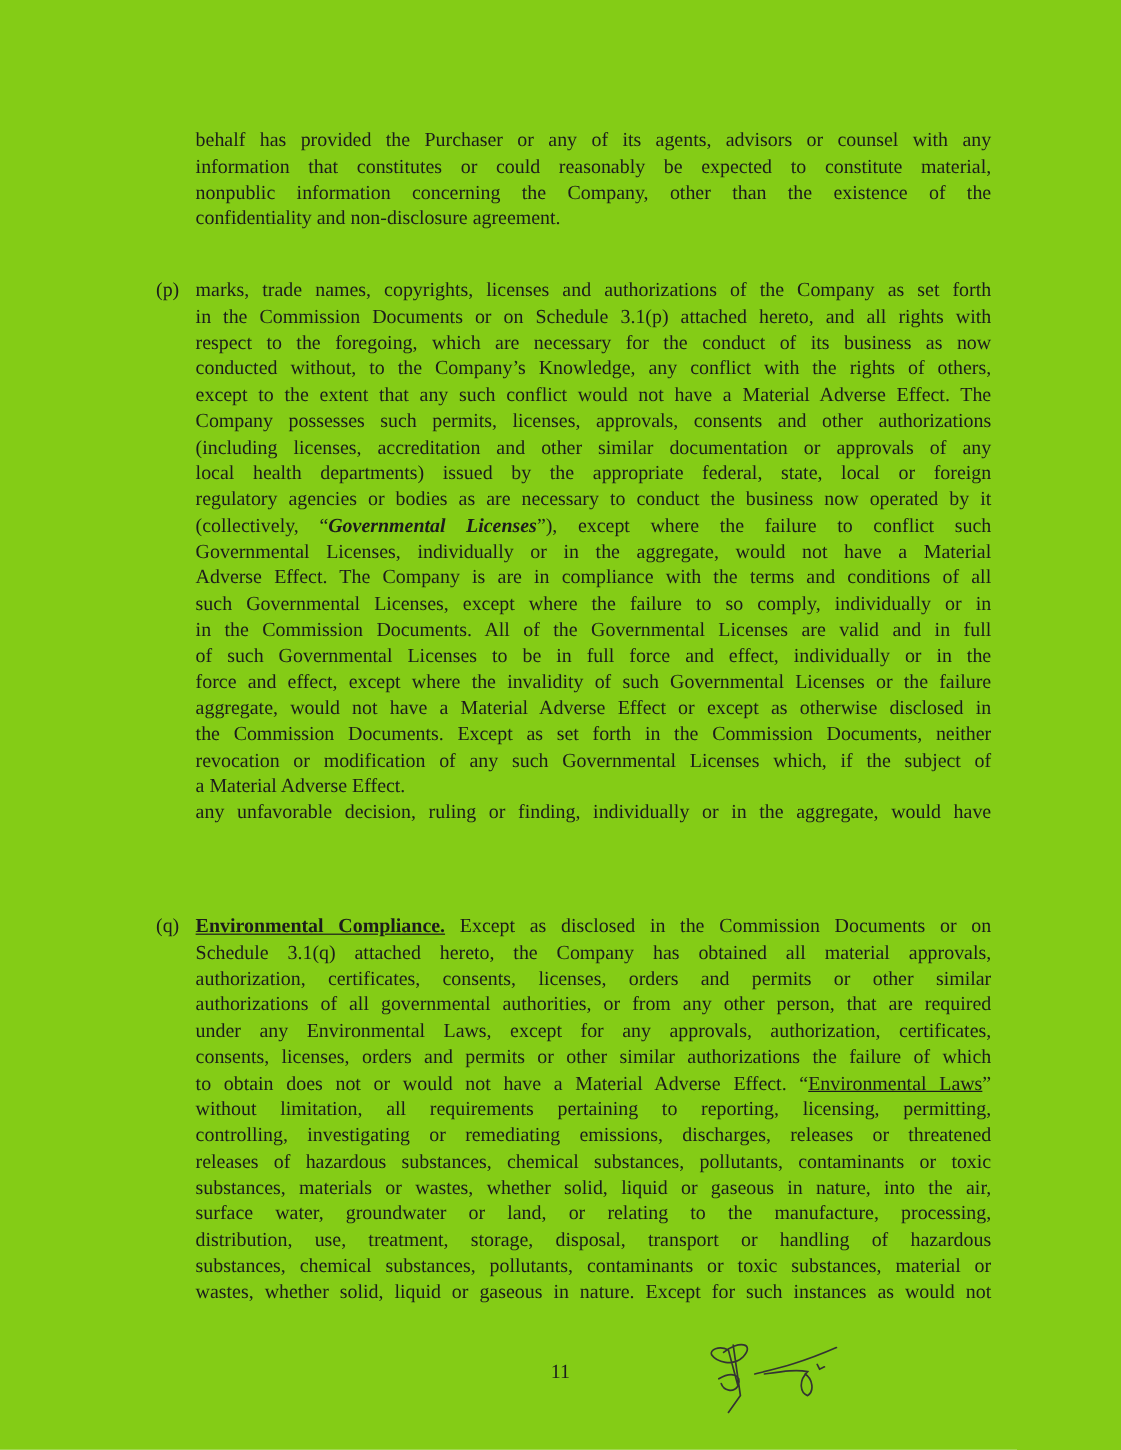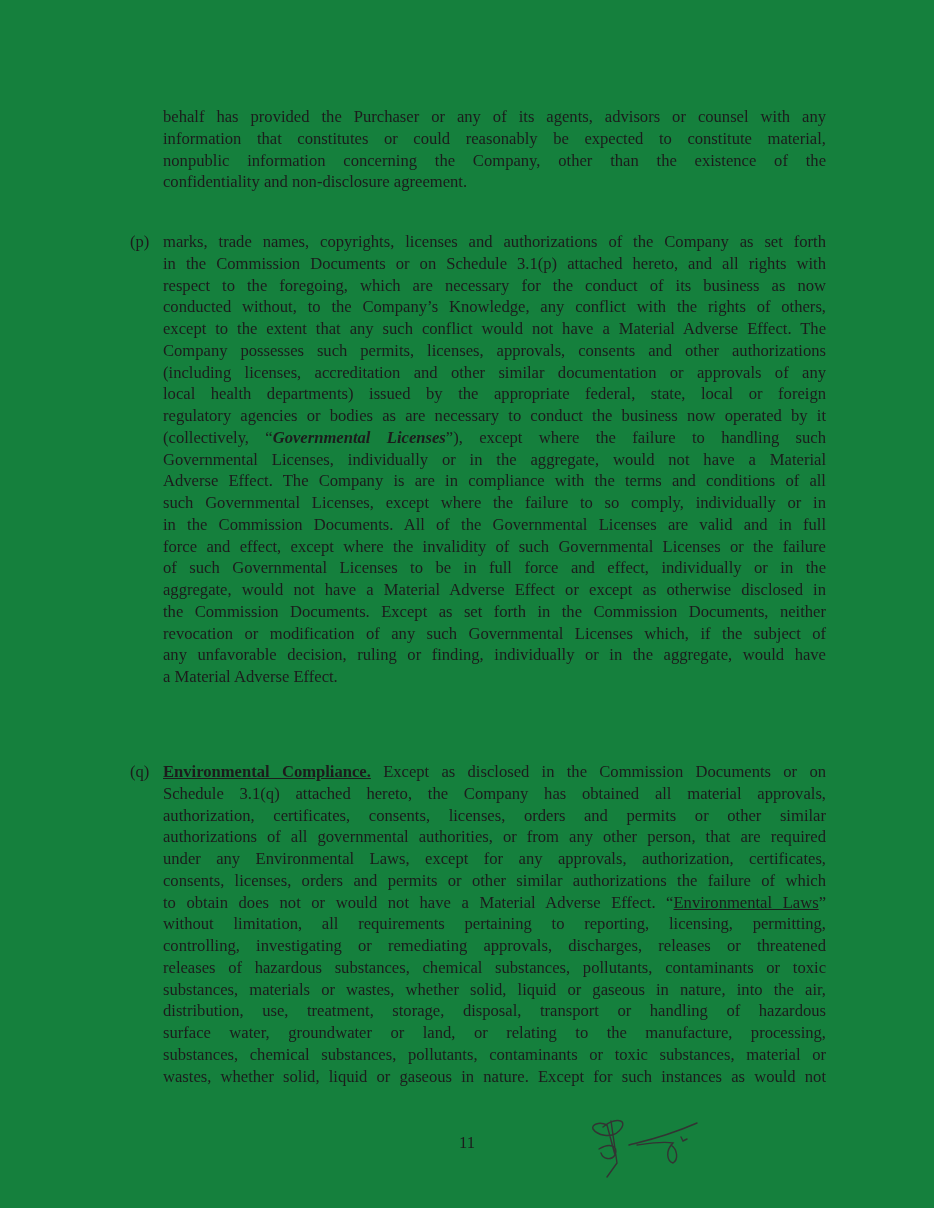--- a/index.html
+++ b/index.html
@@ -1,18 +1,18 @@
 <!DOCTYPE html>
 <html><head>
 <meta charset="utf-8">
 <style>
   html, body { margin:0; padding:0; }
   body { width:934px; height:1208px; background:#ffffff; position:relative; overflow:hidden;
          font-family:"Liberation Serif", serif; color:#1c1c1c; }
-  .page { position:absolute; left:0; top:0; width:934px; height:1208px; background:#15803d; }
+  .page { position:absolute; left:0; top:0; width:934px; height:1208px; background:#84cc16; }
   .para { position:absolute; left:163px; width:663px; font-size:16.6px; line-height:21.75px;
           text-align:justify; }
   .line { display:block; height:21.75px; white-space:nowrap; text-align:justify; text-align-last:justify; }
   .line.last { text-align-last:left; }
   .label { position:absolute; left:130px; font-size:16.6px; line-height:21.75px; }
   .heading { font-weight:bold; text-decoration:underline; }
   .defterm { font-weight:bold; font-style:italic; }
   .ul { text-decoration:underline; }
   .pagenum { position:absolute; left:459px; top:1133px; font-size:16.6px; }
   .signature { position:absolute; left:585px; top:1115px; width:140px; height:70px; }
@@ -33,49 +33,49 @@
   <div class="para" style="top:231px;">
     <span class="line">marks, trade names, copyrights, licenses and authorizations of the Company as set forth</span>
     <span class="line">in the Commission Documents or on Schedule 3.1(p) attached hereto, and all rights with</span>
     <span class="line">respect to the foregoing, which are necessary for the conduct of its business as now</span>
     <span class="line">conducted without, to the Company’s Knowledge, any conflict with the rights of others,</span>
     <span class="line">except to the extent that any such conflict would not have a Material Adverse Effect. The</span>
     <span class="line">Company possesses such permits, licenses, approvals, consents and other authorizations</span>
     <span class="line">(including licenses, accreditation and other similar documentation or approvals of any</span>
     <span class="line">local health departments) issued by the appropriate federal, state, local or foreign</span>
     <span class="line">regulatory agencies or bodies as are necessary to conduct the business now operated by it</span>
-    <span class="line"><span>(collectively, “</span><span class="defterm">Governmental Licenses</span><span>”), except where the failure to handling such</span></span>
+    <span class="line"><span>(collectively, “</span><span class="defterm">Governmental Licenses</span><span>”), except where the failure to conflict such</span></span>
     <span class="line">Governmental Licenses, individually or in the aggregate, would not have a Material</span>
     <span class="line">Adverse Effect. The Company is are in compliance with the terms and conditions of all</span>
     <span class="line">such Governmental Licenses, except where the failure to so comply, individually or in</span>
     <span class="line">in the Commission Documents. All of the Governmental Licenses are valid and in full</span>
+    <span class="line">of such Governmental Licenses to be in full force and effect, individually or in the</span>
     <span class="line">force and effect, except where the invalidity of such Governmental Licenses or the failure</span>
-    <span class="line">of such Governmental Licenses to be in full force and effect, individually or in the</span>
     <span class="line">aggregate, would not have a Material Adverse Effect or except as otherwise disclosed in</span>
     <span class="line">the Commission Documents. Except as set forth in the Commission Documents, neither</span>
     <span class="line">revocation or modification of any such Governmental Licenses which, if the subject of</span>
+    <span class="line last">a Material Adverse Effect.</span>
     <span class="line">any unfavorable decision, ruling or finding, individually or in the aggregate, would have</span>
-    <span class="line last">a Material Adverse Effect.</span>
   </div>
 
   <span class="label" style="top:761px;">(q)</span>
   <div class="para" style="top:761px;">
     <span class="line"><span class="heading">Environmental Compliance.</span><span>  Except as disclosed in the Commission Documents or on</span></span>
     <span class="line">Schedule 3.1(q) attached hereto, the Company has obtained all material approvals,</span>
     <span class="line">authorization, certificates, consents, licenses, orders and permits or other similar</span>
     <span class="line">authorizations of all governmental authorities, or from any other person, that are required</span>
     <span class="line">under any Environmental Laws, except for any approvals, authorization, certificates,</span>
     <span class="line">consents, licenses, orders and permits or other similar authorizations the failure of which</span>
     <span class="line"><span>to obtain does not or would not have a Material Adverse Effect.  “</span><span class="ul">Environmental Laws</span><span>”</span></span>
     <span class="line">without limitation, all requirements pertaining to reporting, licensing, permitting,</span>
-    <span class="line">controlling, investigating or remediating approvals, discharges, releases or threatened</span>
+    <span class="line">controlling, investigating or remediating emissions, discharges, releases or threatened</span>
     <span class="line">releases of hazardous substances, chemical substances, pollutants, contaminants or toxic</span>
     <span class="line">substances, materials or wastes, whether solid, liquid or gaseous in nature, into the air,</span>
+    <span class="line">surface water, groundwater or land, or relating to the manufacture, processing,</span>
     <span class="line">distribution, use, treatment, storage, disposal, transport or handling of hazardous</span>
-    <span class="line">surface water, groundwater or land, or relating to the manufacture, processing,</span>
     <span class="line">substances, chemical substances, pollutants, contaminants or toxic substances, material or</span>
     <span class="line">wastes, whether solid, liquid or gaseous in nature.  Except for such instances as would not</span>
   </div>
 
   <span class="pagenum">11</span>
   <svg class="signature" viewBox="0 0 140 70">
     <path d="M18 12 C30 2, 45 4, 34 16 C26 24, 12 20, 8 14 C6 10, 14 6, 22 10 L30 40 M14 34 C24 28, 34 30, 30 40 C26 46, 18 44, 16 38 M26 6 L32 48 L22 62" fill="none" stroke="#333" stroke-width="1.4" stroke-linecap="round"></path>
     <path d="M44 30 C60 26, 80 22, 112 8 M52 30 C66 28, 78 26, 88 28 C80 36, 82 46, 88 48 C94 44, 92 34, 86 30 M96 22 L98 26 L102 24" fill="none" stroke="#333" stroke-width="1.4" stroke-linecap="round"></path>
   </svg>
 </div>

